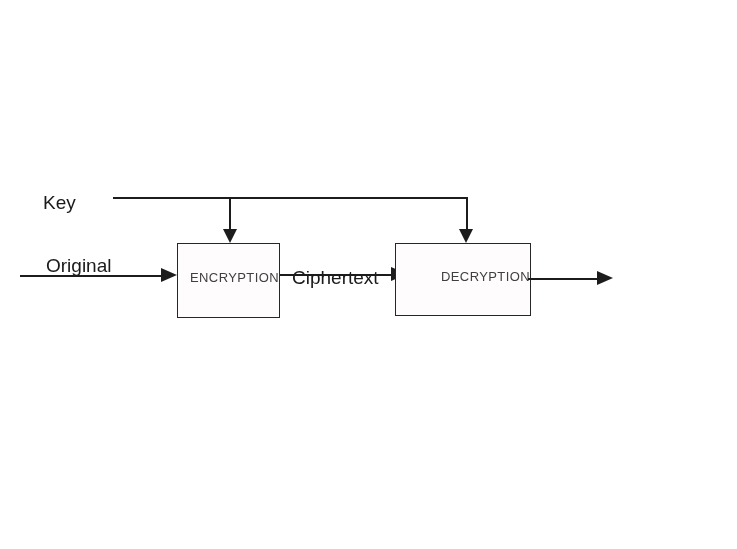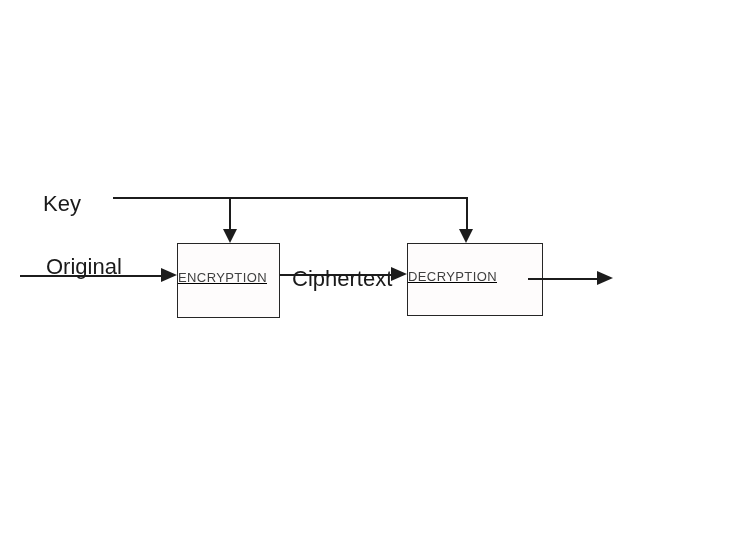--- a/index.html
+++ b/index.html
@@ -10,44 +10,43 @@
   .canvas {
     position: relative;
     width: 737px;
     height: 549px;
     background: var(--background, #ffffff);
     font-family: "Liberation Sans", sans-serif;
     overflow: hidden;
   }
   .flow-label {
     position: absolute;
-    font-size: 22px;
+    font-size: 19px;
     color: var(--label-text, #1a1a1a);
     white-space: nowrap;
     line-height: 1;
   }
   .hline {
     position: absolute;
     height: 1.5px;
     background: var(--line, #1c1c1c);
   }
   .vline {
     position: absolute;
     width: 1.5px;
     background: var(--line, #1c1c1c);
   }
   .node-box {
     position: absolute;
     border: 1.5px solid var(--box-border, #262626);
     background: var(--box-fill, #fefcfc);
     display: flex;
     align-items: center;
-    justify-content: flex-start;
+    justify-content: flex-end;
     box-sizing: border-box;
-    text-decoration: underline;
   }
   .node-box .box-label {
     font-size: 13px;
     letter-spacing: 0.4px;
     color: var(--box-text, #3f3f3f);
     transform: translateY(-3px);
     white-space: nowrap;
   }
   .arrow-right {
     position: absolute;
@@ -86,20 +85,20 @@
   <div class="arrow-right" style="left:161px; top:268px;"></div>
 
   <div class="node-box" style="left:177px; top:243px; width:103px; height:75px;">
     <span class="box-label">ENCRYPTION</span>
   </div>
 
   <div class="flow-label" style="left:292px; top:268px;">Ciphertext</div>
   <div class="hline" style="left:280px; top:274px; width:111px;"></div>
   <div class="arrow-right" style="left:391px; top:267px;"></div>
 
-  <div class="node-box" style="left:407px; top:243px; width:136px; height:73px;">
+  <div class="node-box" style="left:395px; top:243px; width:136px; height:73px;">
     <span class="box-label">DECRYPTION</span>
   </div>
 
   <div class="hline" style="left:528px; top:278px; width:69px;"></div>
   <div class="arrow-right" style="left:597px; top:271px;"></div>
 
 </div>
 
 </body></html>

